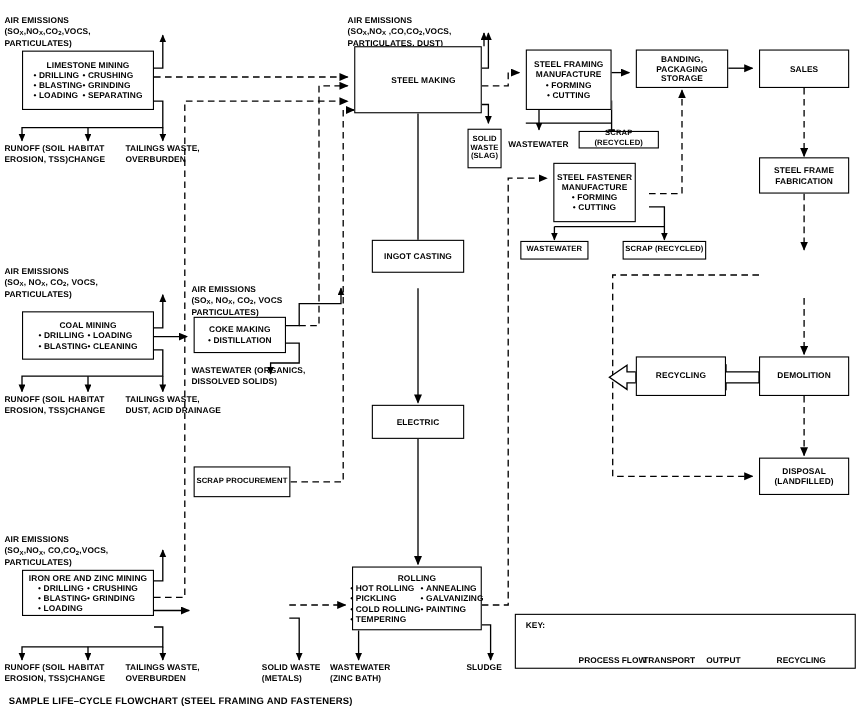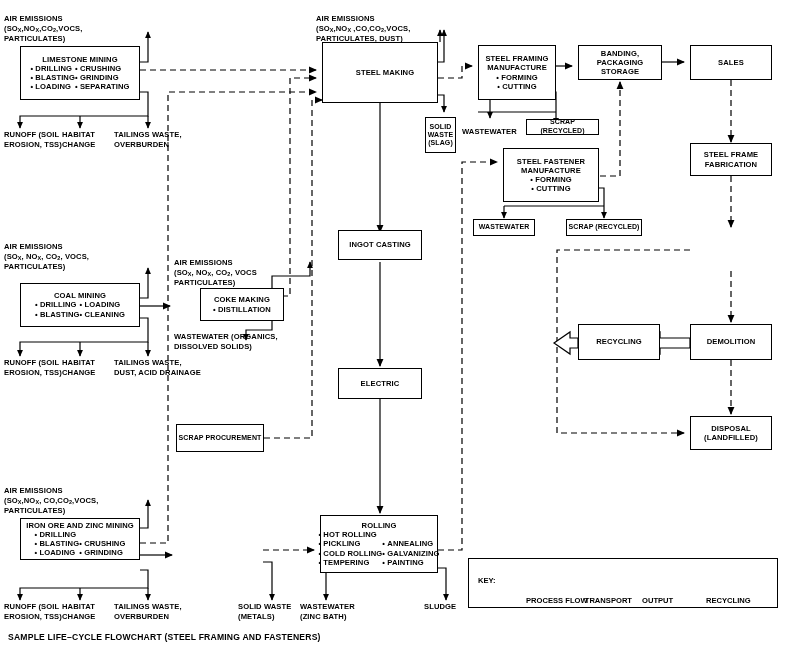--- a/index.html
+++ b/index.html
@@ -5,21 +5,21 @@
   html,body{margin:0;padding:0;background:#ffffff;}
   body{font-family:"Liberation Sans", sans-serif;color:#000;}
   #stage{position:relative;width:786px;height:650px;overflow:hidden;background:#fff;}
   svg#wires{position:absolute;left:0;top:0;width:786px;height:650px;pointer-events:none;}
 
   .box{position:absolute;border:1.6px solid #000;background:#fff;box-sizing:border-box;
        display:flex;flex-direction:column;align-items:center;justify-content:center;
        font-size:7.6px;font-weight:bold;letter-spacing:.1px;line-height:1.22;text-align:center;}
   .box.thin{border-width:1.3px;}
   .box .ttl{font-weight:bold;}
-  .box .rows{display:flex;gap:0px;width:100%;justify-content:center;align-items:flex-end;}
+  .box .rows{display:flex;gap:0px;width:100%;justify-content:center;}
   .box .col{display:flex;flex-direction:column;align-items:flex-start;}
   .box .li{white-space:nowrap;text-align:left;}
   .box .li:before{content:"\2022\00a0";}
 
   .lbl{position:absolute;font-size:7.6px;font-weight:bold;line-height:1.3;white-space:pre-line;letter-spacing:.1px;}
   .caption{position:absolute;font-size:8.6px;font-weight:bold;letter-spacing:.2px;}
 
   .keybox{position:absolute;border:1.5px solid #000;background:#fff;box-sizing:border-box;}
   .keytitle{position:absolute;font-size:7.6px;font-weight:bold;}
   .keylab{position:absolute;font-size:7.6px;font-weight:bold;text-align:center;}
@@ -208,21 +208,21 @@
         <div class="li">DRILLING</div>
         <div class="li">BLASTING</div>
       </div>
       <div class="col">
         <div class="li">LOADING</div>
         <div class="li">CLEANING</div>
       </div>
     </div>
   </div>
 
-  <div class="box" style="left:176px;top:288px;width:84px;height:33px;margin-left:24px;">
+  <div class="box" style="left:176px;top:288px;width:84px;height:33px;">
     <div class="ttl">COKE MAKING</div>
     <div class="col">
       <div class="li">DISTILLATION</div>
     </div>
   </div>
 
   <div class="box" style="left:20px;top:518px;width:120px;height:42px;">
     <div class="ttl">IRON ORE AND ZINC MINING</div>
     <div class="rows">
       <div class="col">
@@ -235,21 +235,21 @@
         <div class="li">GRINDING</div>
       </div>
     </div>
   </div>
 
 
   <div class="box" style="left:322px;top:42px;width:116px;height:61px;align-items:flex-start;padding-left:10px;">
     <div class="ttl" style="width:100%;text-align:center;padding-right:10px;">STEEL MAKING</div>
   </div>
 
-  <div class="box" style="left:338px;top:230px;width:84px;height:30px;justify-content:center;">
+  <div class="box" style="left:338px;top:218px;width:84px;height:30px;justify-content:center;">
     <div class="ttl">INGOT CASTING</div>
   </div>
 
   <div class="box" style="left:338px;top:368px;width:84px;height:31px;">
     <div class="ttl">ELECTRIC</div>
   </div>
 
   <div class="box thin" style="left:176px;top:424px;width:88px;height:28px;font-size:7px;">
     <div class="ttl">SCRAP PROCUREMENT</div>
   </div>
@@ -279,21 +279,21 @@
 
   <div class="box" style="left:478px;top:45px;width:78px;height:55px;">
     <div class="ttl" style="white-space:pre-line;">STEEL FRAMING
 MANUFACTURE</div>
     <div class="col" style="align-items:center;">
       <div class="li">FORMING</div>
       <div class="li">CUTTING</div>
     </div>
   </div>
 
-  <div class="box" style="left:503px;top:148px;width:96px;height:54px;">
+  <div class="box" style="left:503px;top:148px;width:75px;height:54px;">
     <div class="ttl" style="white-space:pre-line;">STEEL FASTENER
 MANUFACTURE</div>
     <div class="col" style="align-items:center;">
       <div class="li">FORMING</div>
       <div class="li">CUTTING</div>
     </div>
   </div>
 
   <div class="box" style="left:526px;top:119px;width:73px;height:16px;font-size:7px;">
     <div class="ttl">SCRAP (RECYCLED)</div>
@@ -329,21 +329,21 @@
   <div class="box" style="left:578px;top:324px;width:82px;height:36px;">
     <div class="ttl">RECYCLING</div>
   </div>
 
   <div class="box" style="left:690px;top:416px;width:82px;height:34px;">
     <div class="ttl" style="white-space:pre-line;">DISPOSAL
 (LANDFILLED)</div>
   </div>
 
   <div class="keybox" style="left:468px;top:558px;width:310px;height:50px;"></div>
-  <div class="keytitle" style="left:478px;top:564px;margin-top:12px;">KEY:</div>
+  <div class="keytitle" style="left:478px;top:564px;">KEY:</div>
   <div class="keylab" style="left:478px;top:596px;width:80px;text-align:left;padding-left:48px;">PROCESS FLOW</div>
   <div class="keylab" style="left:562px;top:596px;width:70px;text-align:right;">TRANSPORT</div>
   <div class="keylab" style="left:642px;top:596px;width:50px;text-align:left;">OUTPUT</div>
   <div class="keylab" style="left:706px;top:596px;width:62px;text-align:left;">RECYCLING</div>
 
   <div class="caption" style="left:8px;top:632px;">SAMPLE LIFE–CYCLE FLOWCHART (STEEL FRAMING AND FASTENERS)</div>
 
 </div>
 
 </body></html>

